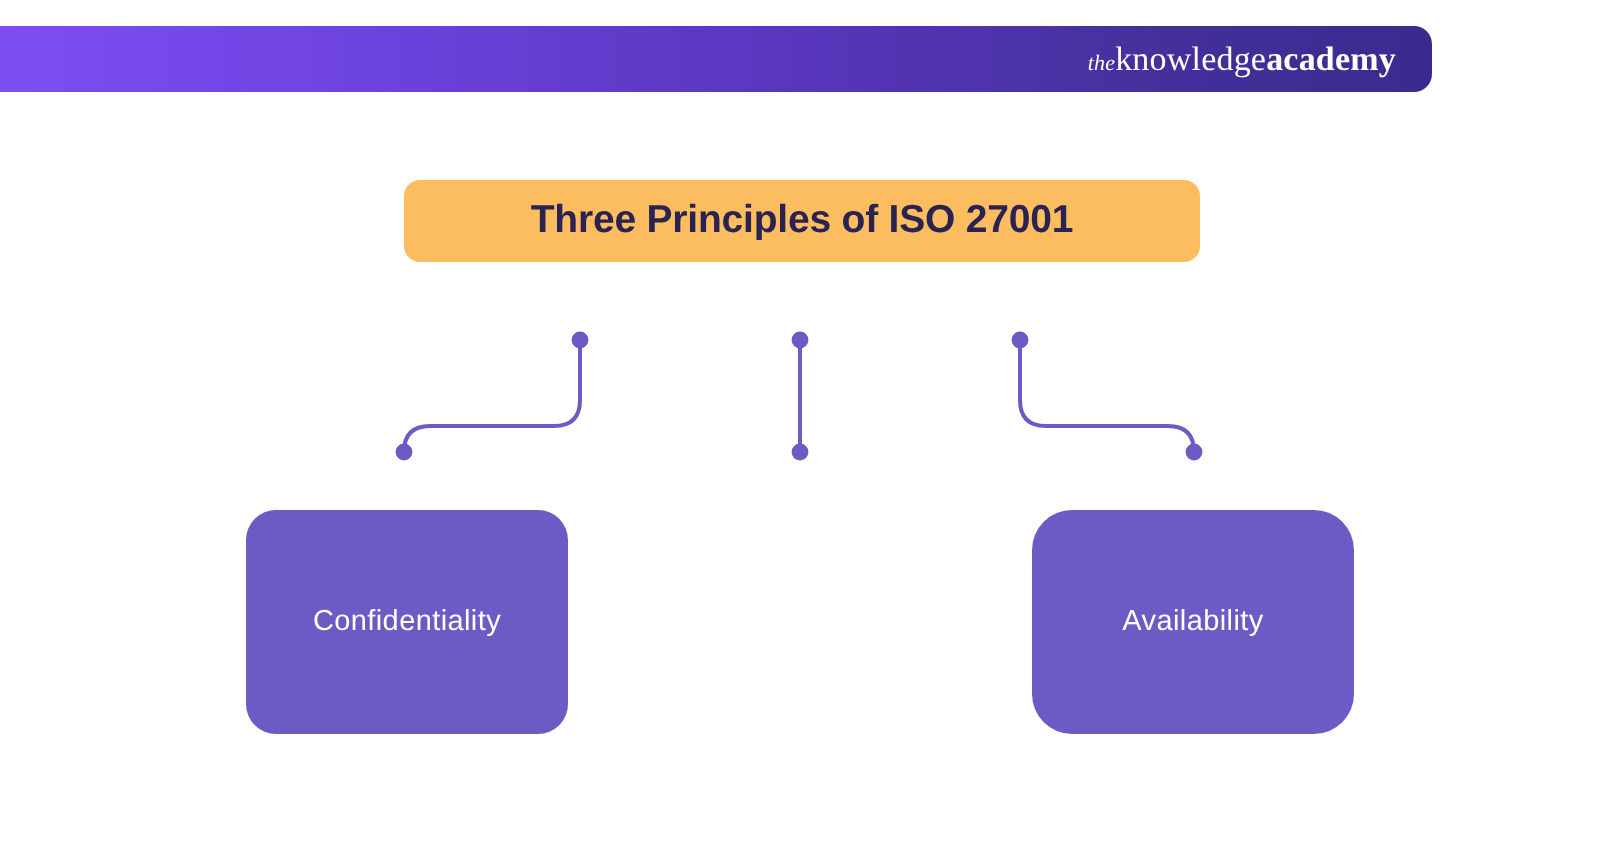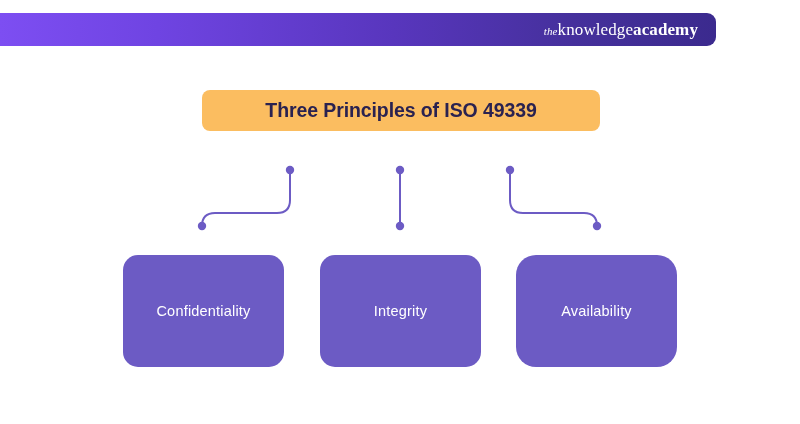--- a/index.html
+++ b/index.html
@@ -86,21 +86,21 @@
 
 <div id="canvas">
 
   <div class="header-bar">
     <div class="brand">
       <span class="b-the">the</span><span class="b-knowledge">knowledge</span><span class="b-academy">academy</span>
     </div>
   </div>
 
   <div class="title-banner">
-    <span>Three Principles of ISO 49339</span>
+    <span>Three Principles of ISO 27001</span>
   </div>
 
   <svg class="connectors" width="800" height="424" viewBox="0 0 800 424">
 
     <path d="M290,170 L290,200 Q290,213 277,213 L215,213 Q202,213 202,226" fill="none" stroke="#6c5bc4" stroke-width="2" stroke-linecap="round"></path>
 
     <path d="M400,170 L400,226" fill="none" stroke="#6c5bc4" stroke-width="2" stroke-linecap="round"></path>
 
     <path d="M510,170 L510,200 Q510,213 523,213 L584,213 Q597,213 597,226" fill="none" stroke="#6c5bc4" stroke-width="2" stroke-linecap="round"></path>
 
@@ -109,21 +109,18 @@
     <circle cx="400" cy="170" r="4.2" fill="#6c5bc4"></circle>
     <circle cx="400" cy="226" r="4.2" fill="#6c5bc4"></circle>
     <circle cx="510" cy="170" r="4.2" fill="#6c5bc4"></circle>
     <circle cx="597" cy="226" r="4.2" fill="#6c5bc4"></circle>
   </svg>
 
   <div class="boxes">
     <div class="p-box b1">
       <span>Confidentiality</span>
     </div>
-    <div class="p-box b2">
-      <span>Integrity</span>
-    </div>
     <div class="p-box b3">
       <span>Availability</span>
     </div>
   </div>
 
 </div>
 
 </body></html>

